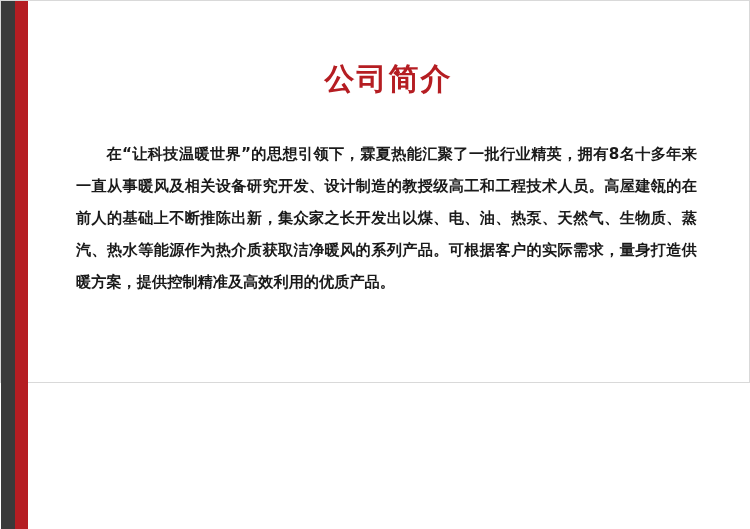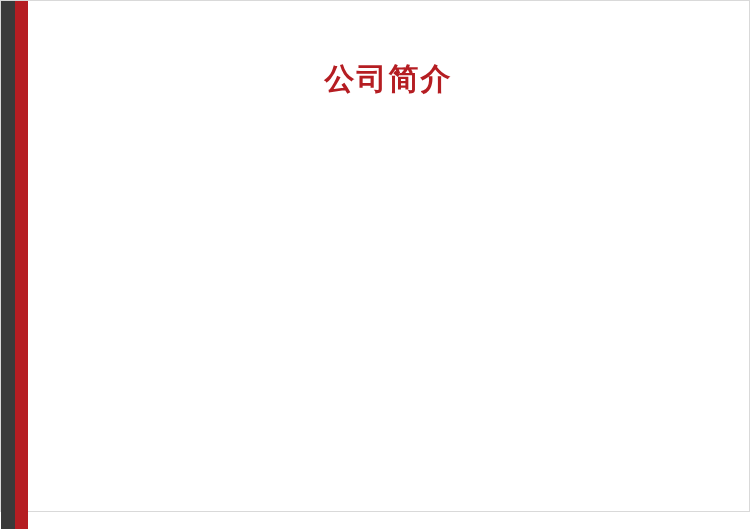--- a/index.html
+++ b/index.html
@@ -9,21 +9,21 @@
   body {
     width: 750px;
     height: 529px;
     background: #ffffff;
     font-family: "Liberation Sans", sans-serif;
     overflow: hidden;
   }
   .page {
     position: relative;
     width: 750px;
-    height: 512px;
+    height: 383px;
     box-sizing: border-box;
     background: #ffffff;
     border: 1px solid #d9d9d9;
     padding-left: 10px;
   }
   
   .accent-dark {
     position: absolute;
     left: 0;
     top: 0;
@@ -79,15 +79,16 @@
 <body>
 
 <div class="page">
   <div class="accent-dark"></div>
   <div class="accent-red"></div>
 
   <div class="content">
     <h1 class="title">公司简介</h1>
 
     <div class="body-text">
+      <p>在“让科技温暖世界”的思想引领下，霖夏热能汇聚了一批行业精英，拥有8名十多年来一直从事暖风及相关设备研究开发、设计制造的教授级高工和工程技术人员。高屋建瓴的在前人的基础上不断推陈出新，集众家之长开发出以煤、电、油、热泵、天然气、生物质、蒸汽、热水等能源作为热介质获取洁净暖风的系列产品。可根据客户的实际需求，量身打造供暖方案，提供控制精准及高效利用的优质产品。</p>
     </div>
   </div>
 </div>
 
 </body></html>

